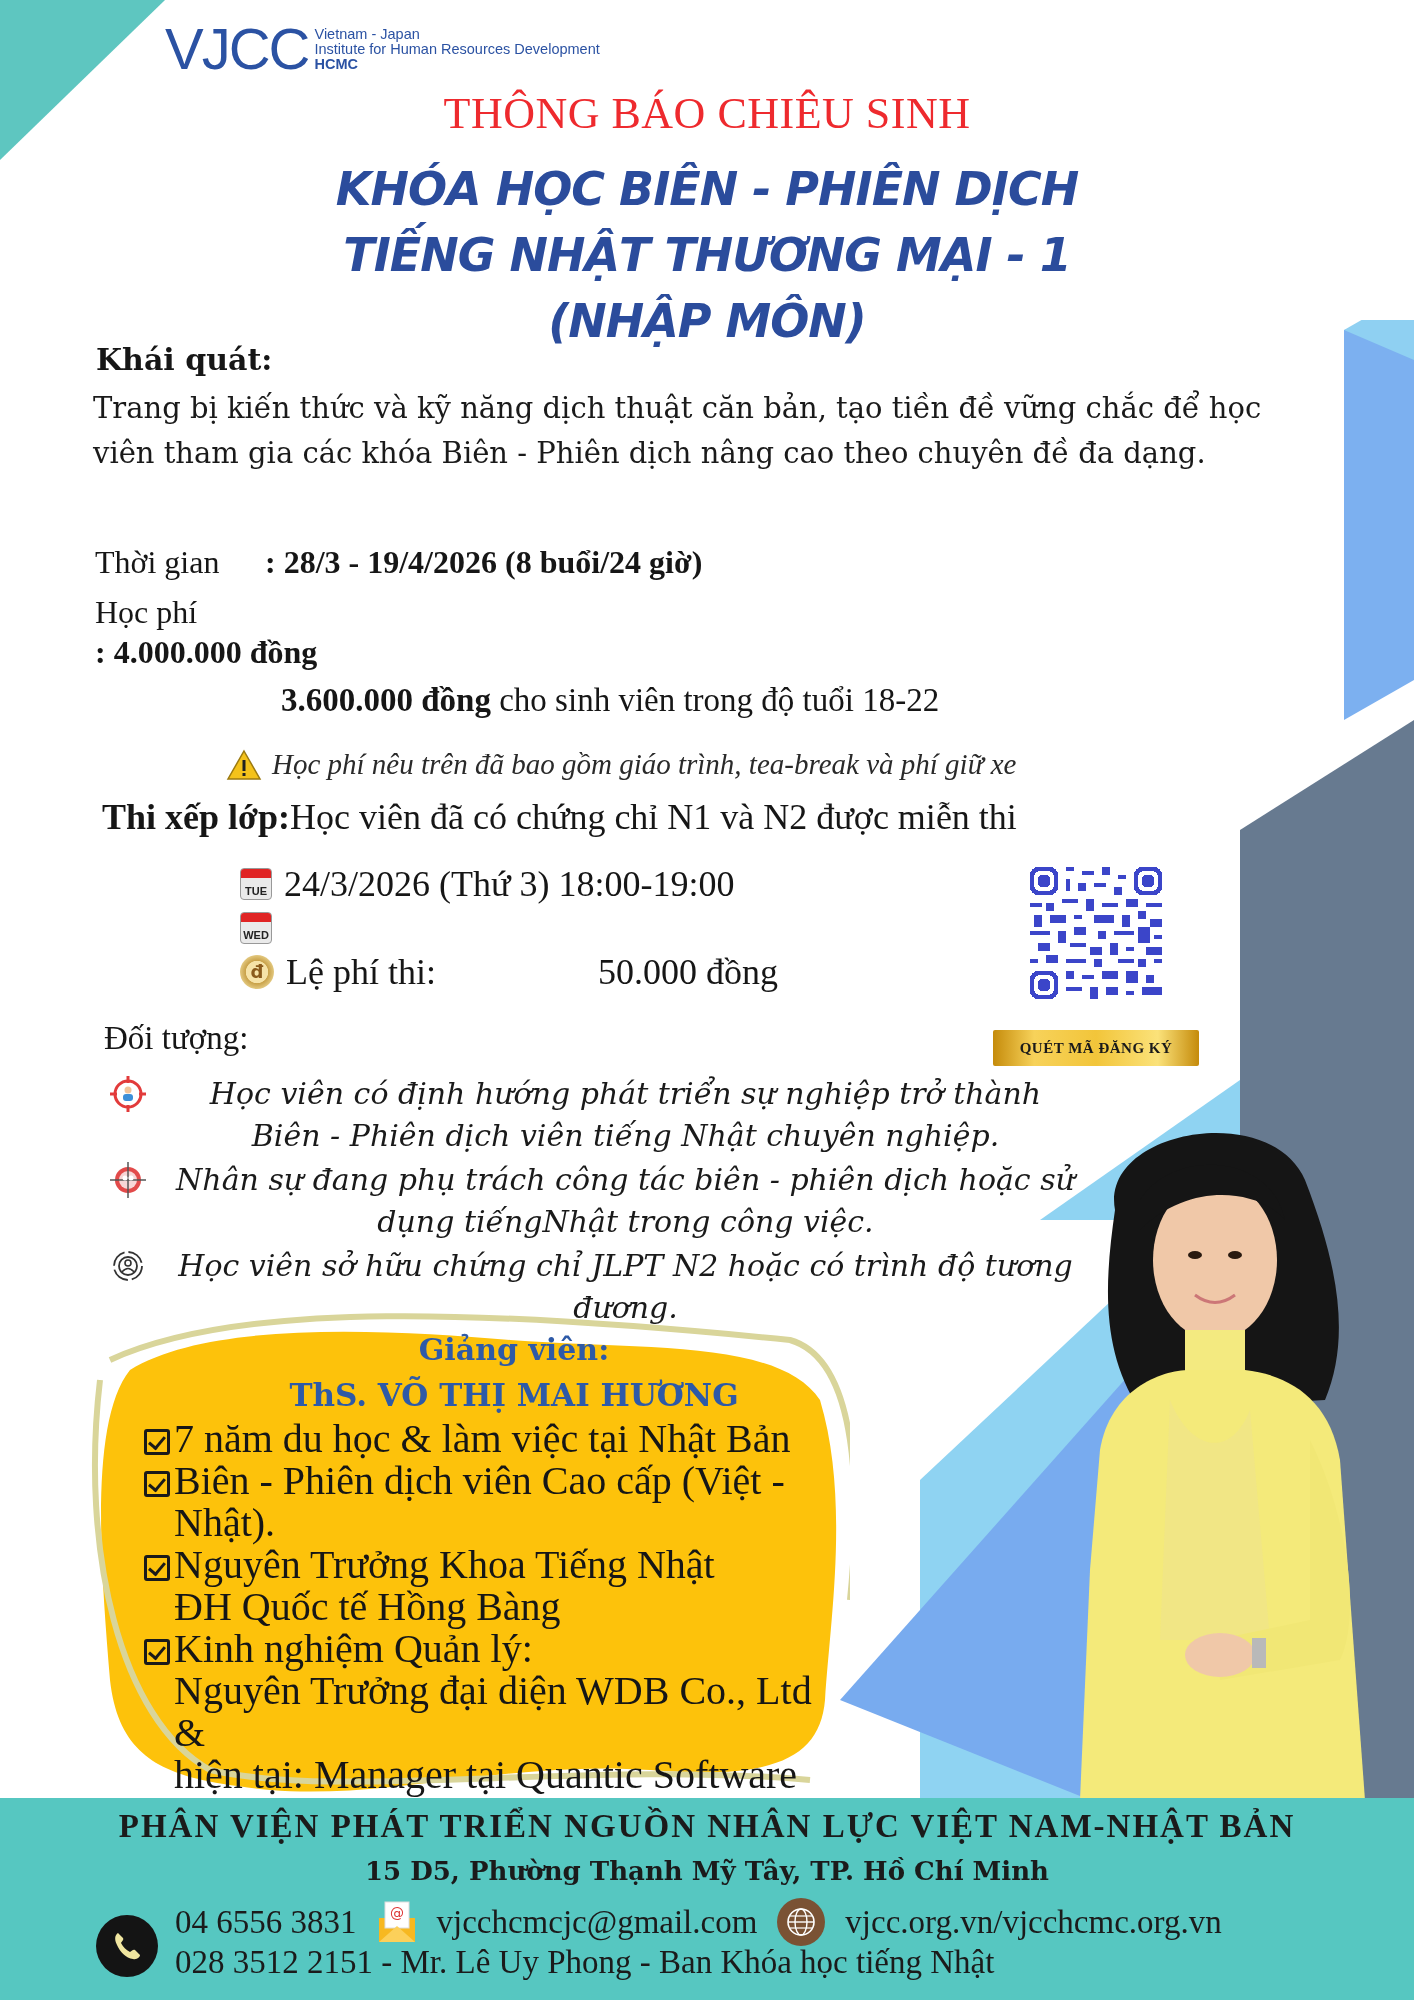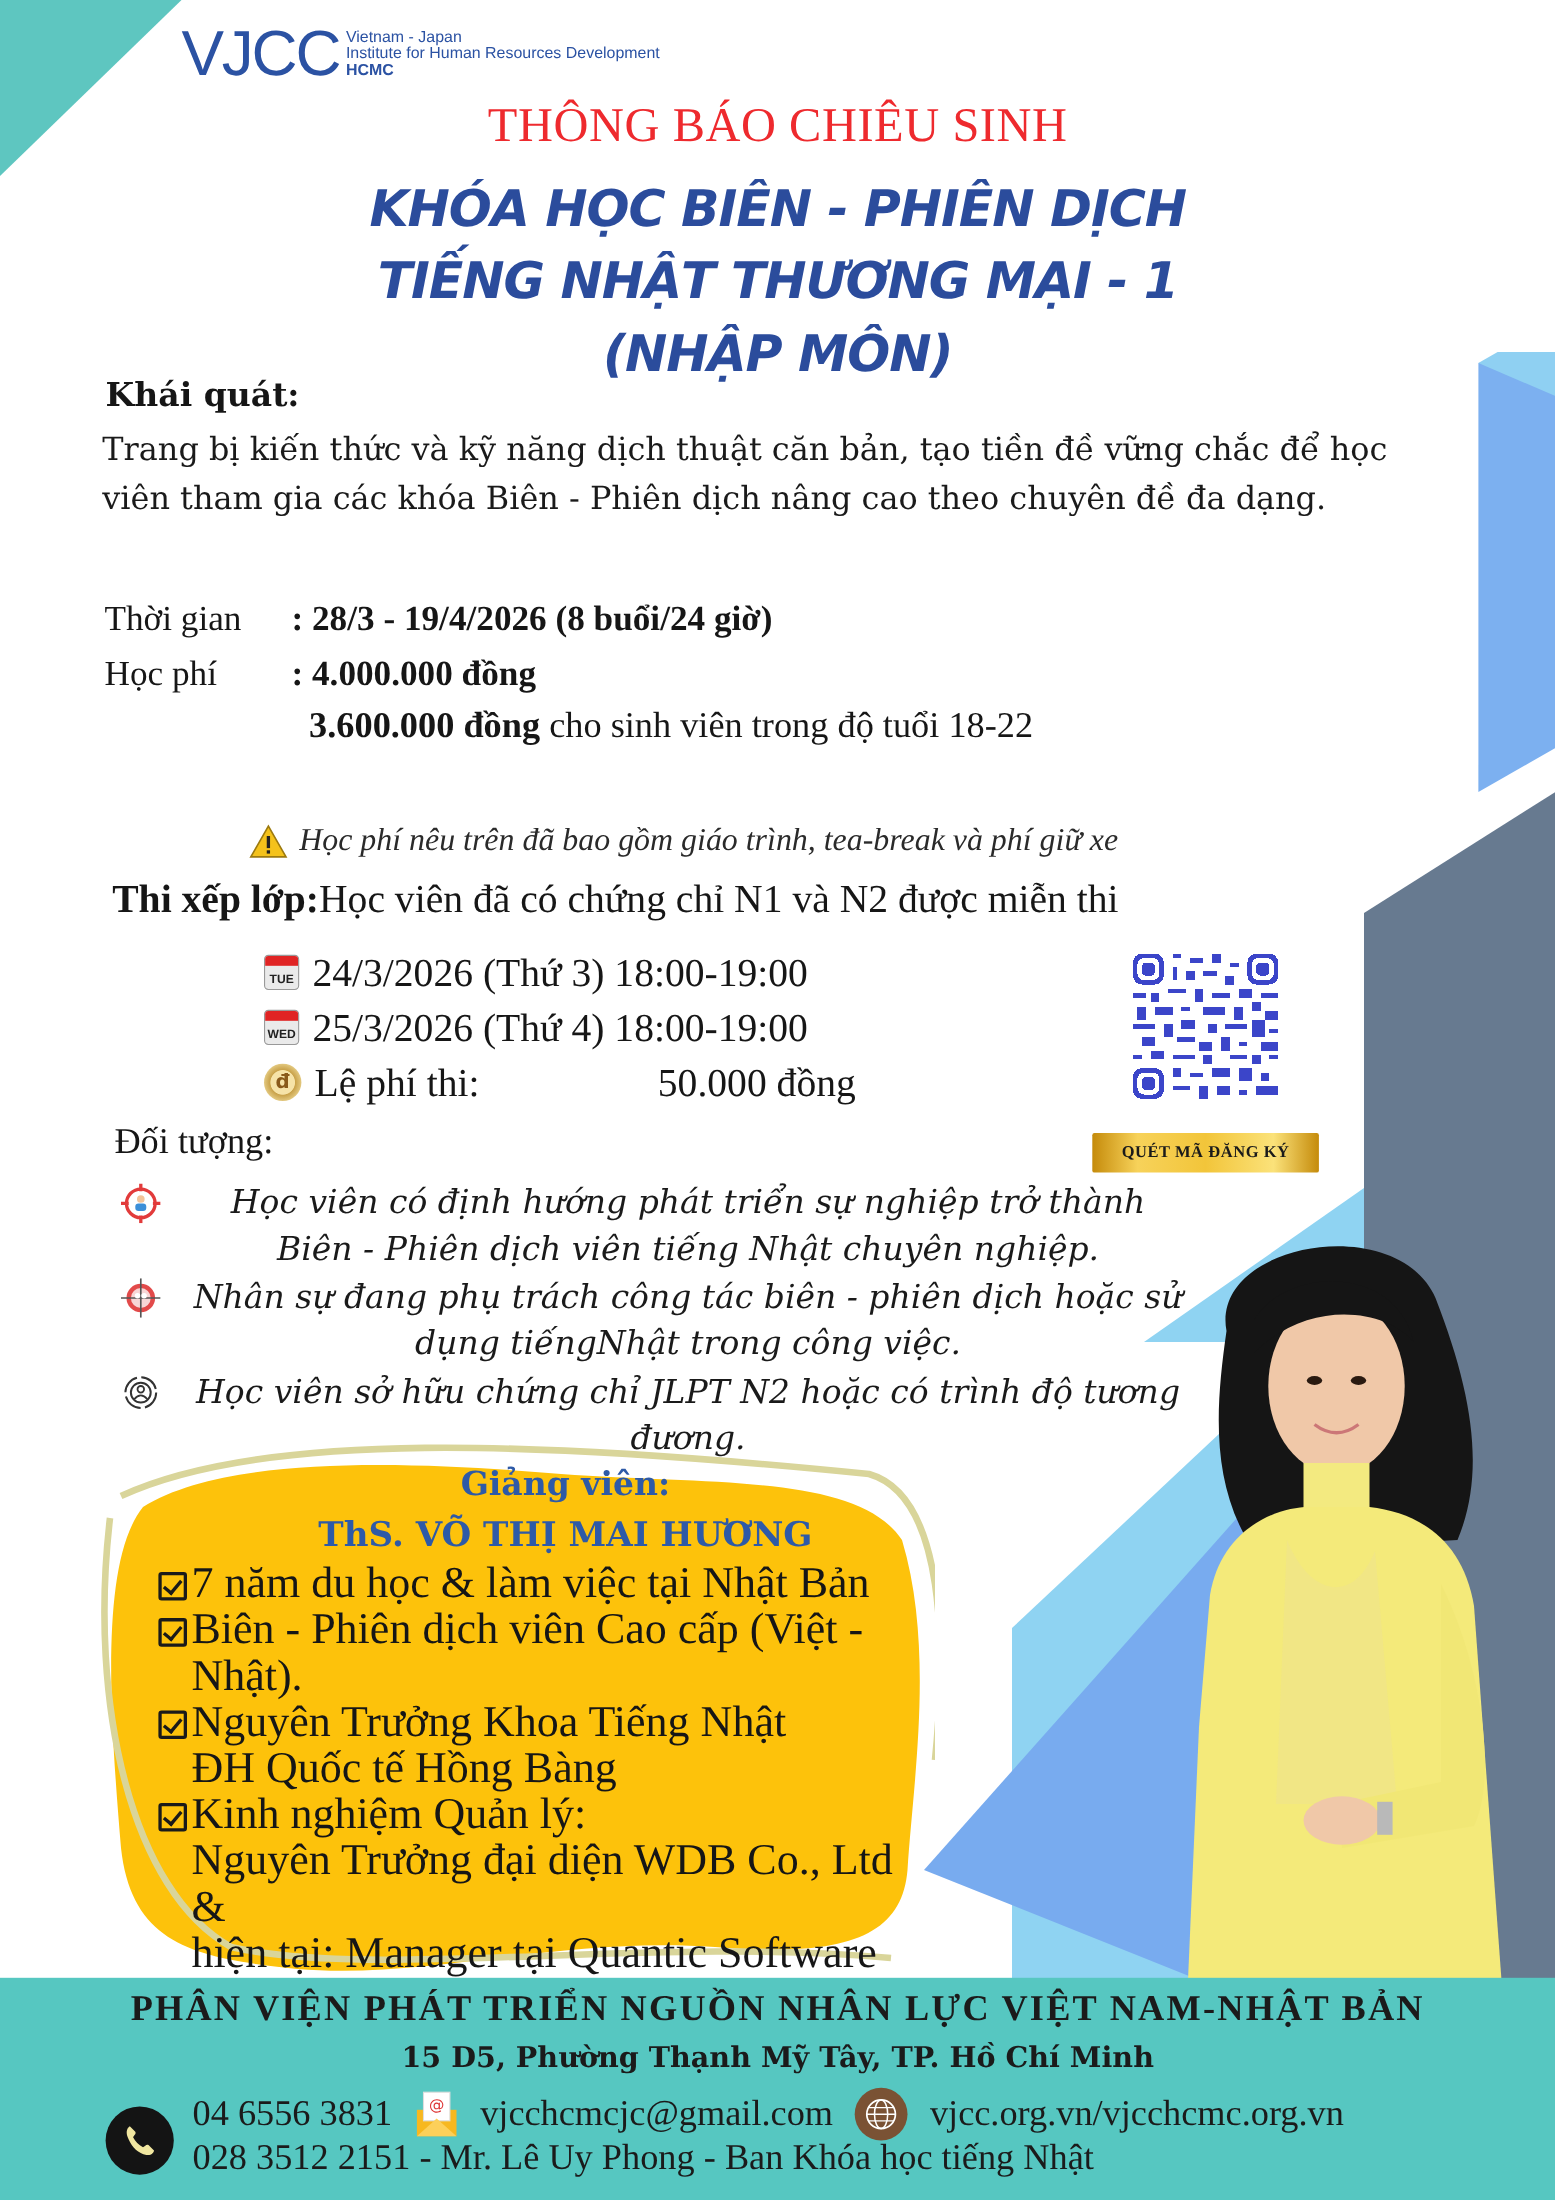--- a/index.html
+++ b/index.html
@@ -108,21 +108,21 @@
 </div>
 
 <div class="abs h-label" style="left:96px;top:342px;">Khái quát:</div>
 <div class="abs body-text" style="left:93px;top:386px;width:1180px;">Trang bị kiến thức và kỹ năng dịch thuật căn bản, tạo tiền đề vững chắc để học viên tham gia các khóa Biên - Phiên dịch nâng cao theo chuyên đề đa dạng.</div>
 
 <div class="abs" style="left:95px;top:542px;">
   <div class="info-row">
     <span class="lbl" style="width:170px;">Thời gian</span>
     <span class="val">: 28/3 - 19/4/2026 (8 buổi/24 giờ)</span>
   </div>
-  <div class="info-row" style="margin-top:10px;">
+  <div class="info-row" style="margin-top:10px;flex-direction:column;">
     <span class="lbl">Học phí</span>
     <span class="val">: 4.000.000 đồng</span>
   </div>
   <div class="fee2" style="margin-left:186px;margin-top:10px;">
     <b>3.600.000 đồng</b><span> cho sinh viên trong độ tuổi 18-22</span>
   </div>
 </div>
 
 <div class="abs note" style="left:226px;top:748px;">
   <svg width="36" height="32" viewBox="0 0 36 32">
@@ -144,21 +144,20 @@
         <div class="top"></div>
         <span class="day">TUE</span>
       </div>
     <span>24/3/2026 (Thứ 3) 18:00-19:00</span>
   </div>
   <div class="sched" style="margin-top:6px;">
     <div class="cal-icon">
         <div class="top"></div>
         <span class="day">WED</span>
       </div>
-    <span>25/3/2026 (Thứ 4) 18:00-19:00</span>
   </div>
   <div class="sched" style="margin-top:6px;">
     <div class="coin-icon">đ</div>
     <span style="width:300px;display:inline-block;">Lệ phí thi:</span>
     <span>50.000 đồng</span>
   </div>
 </div>
 
 <div class="abs qr">
   <svg width="132" height="134" viewBox="0 0 33 33" shape-rendering="crispEdges">

